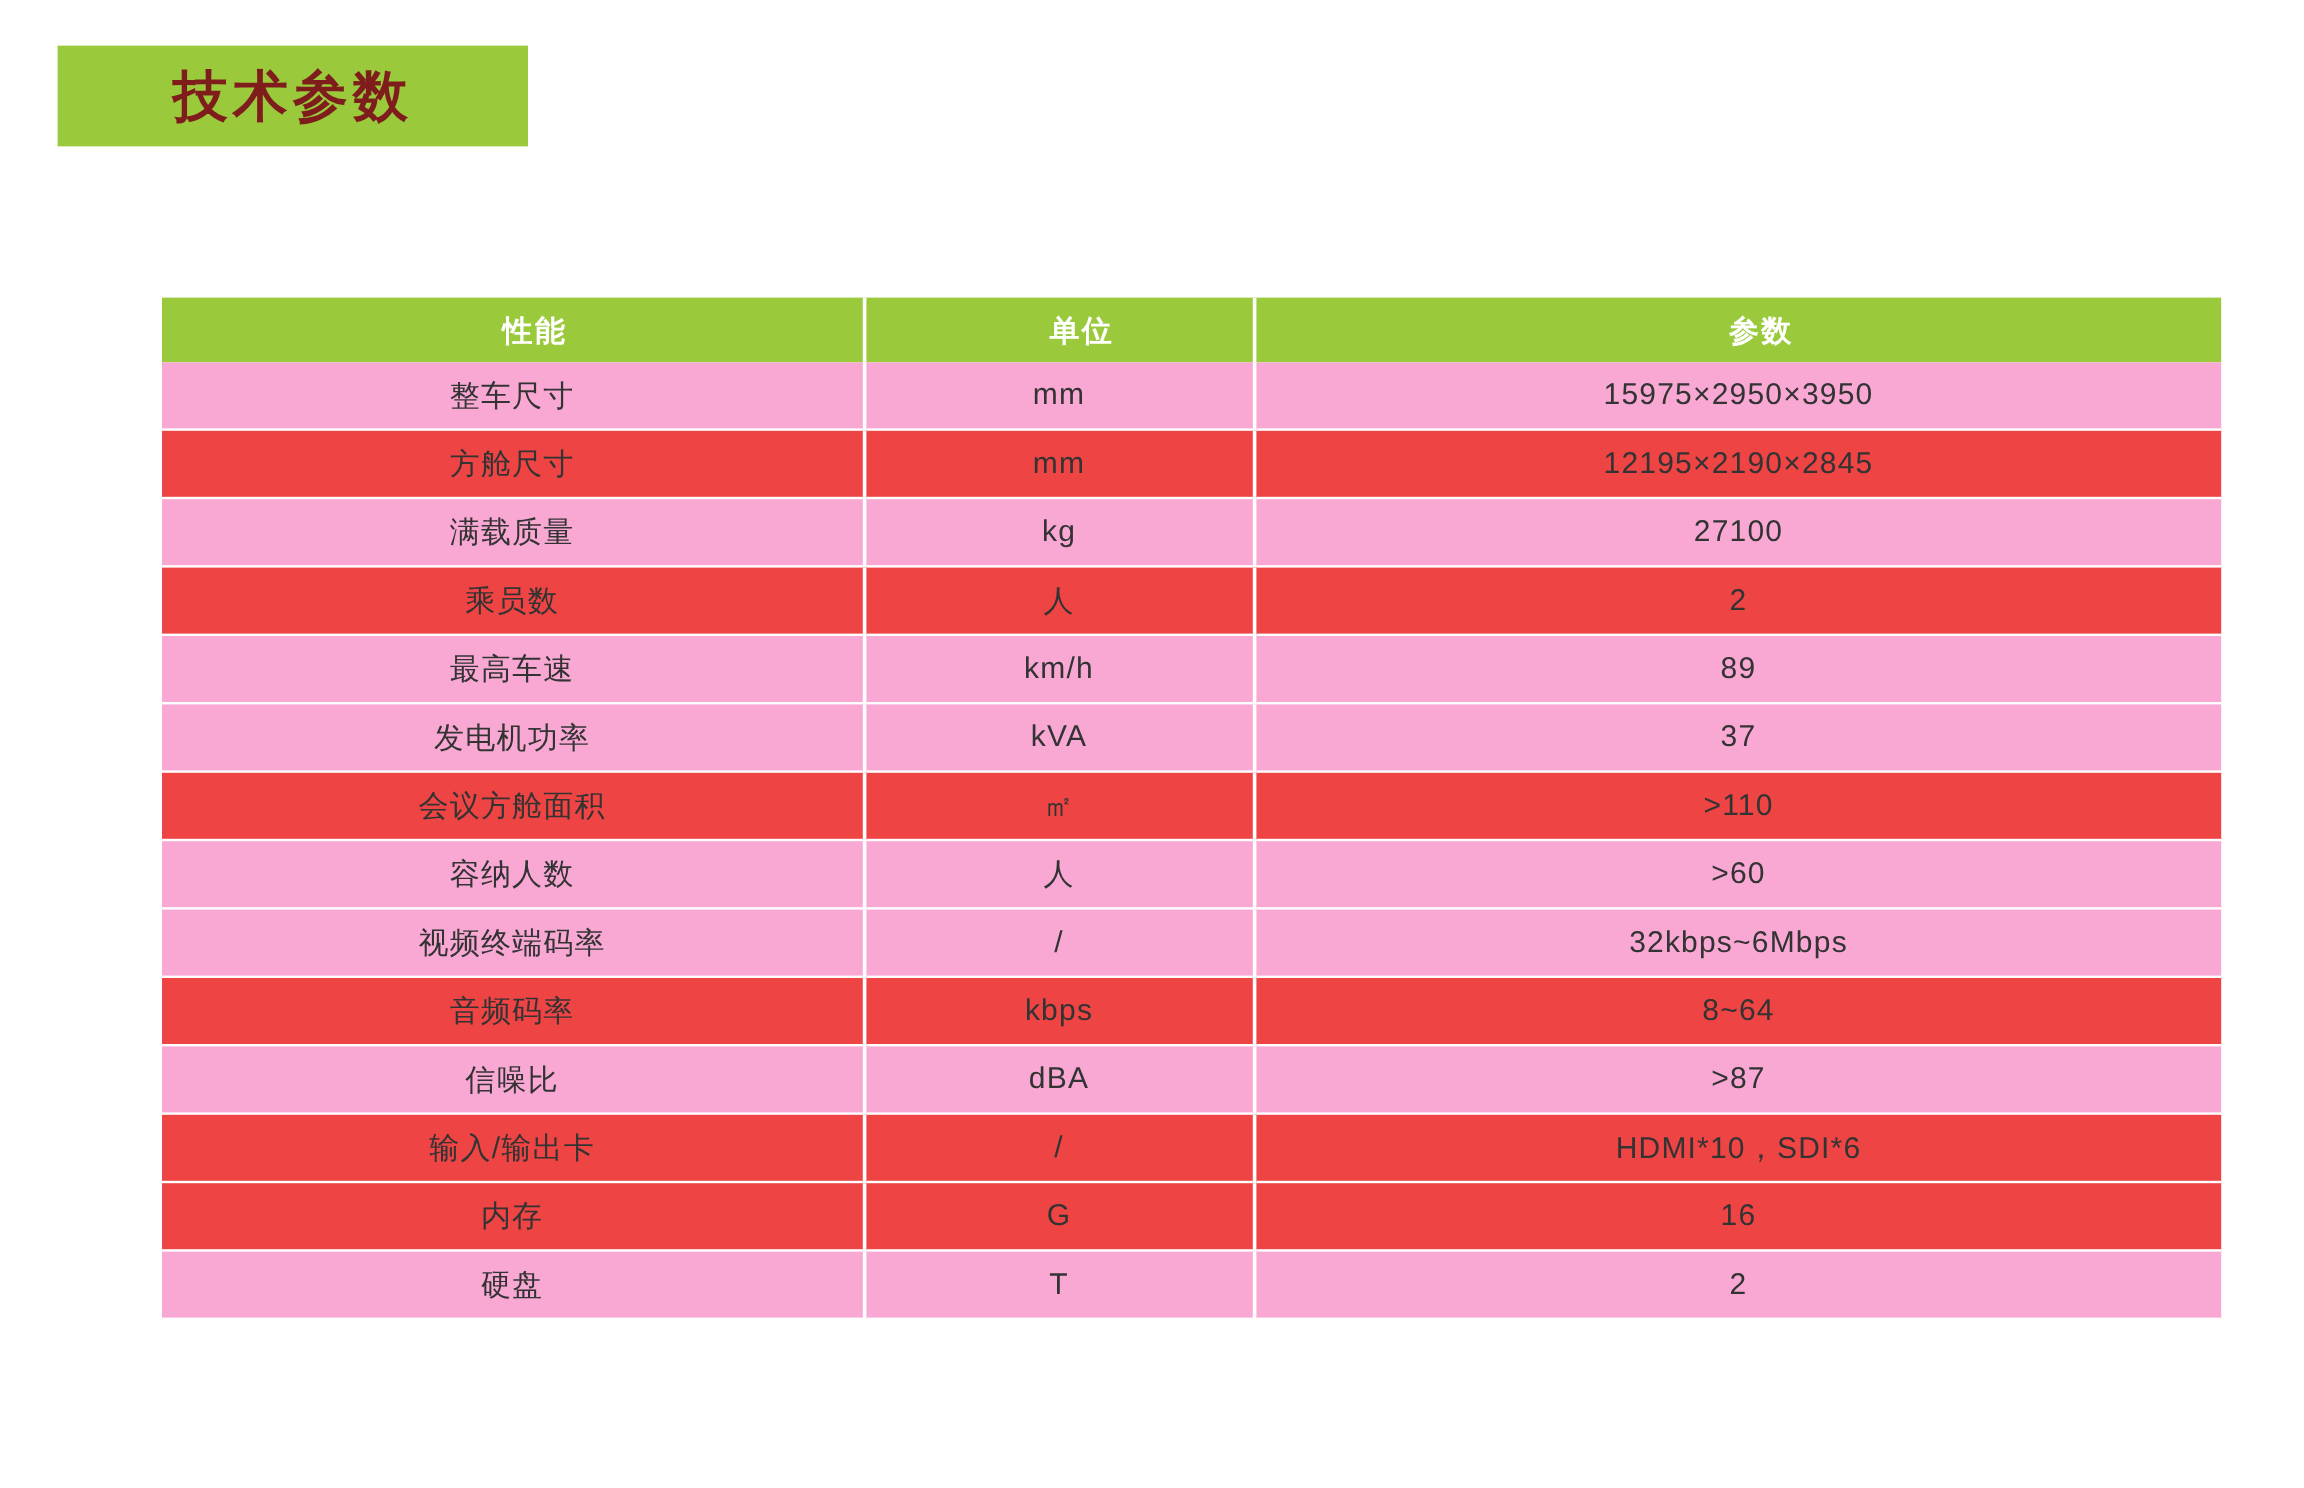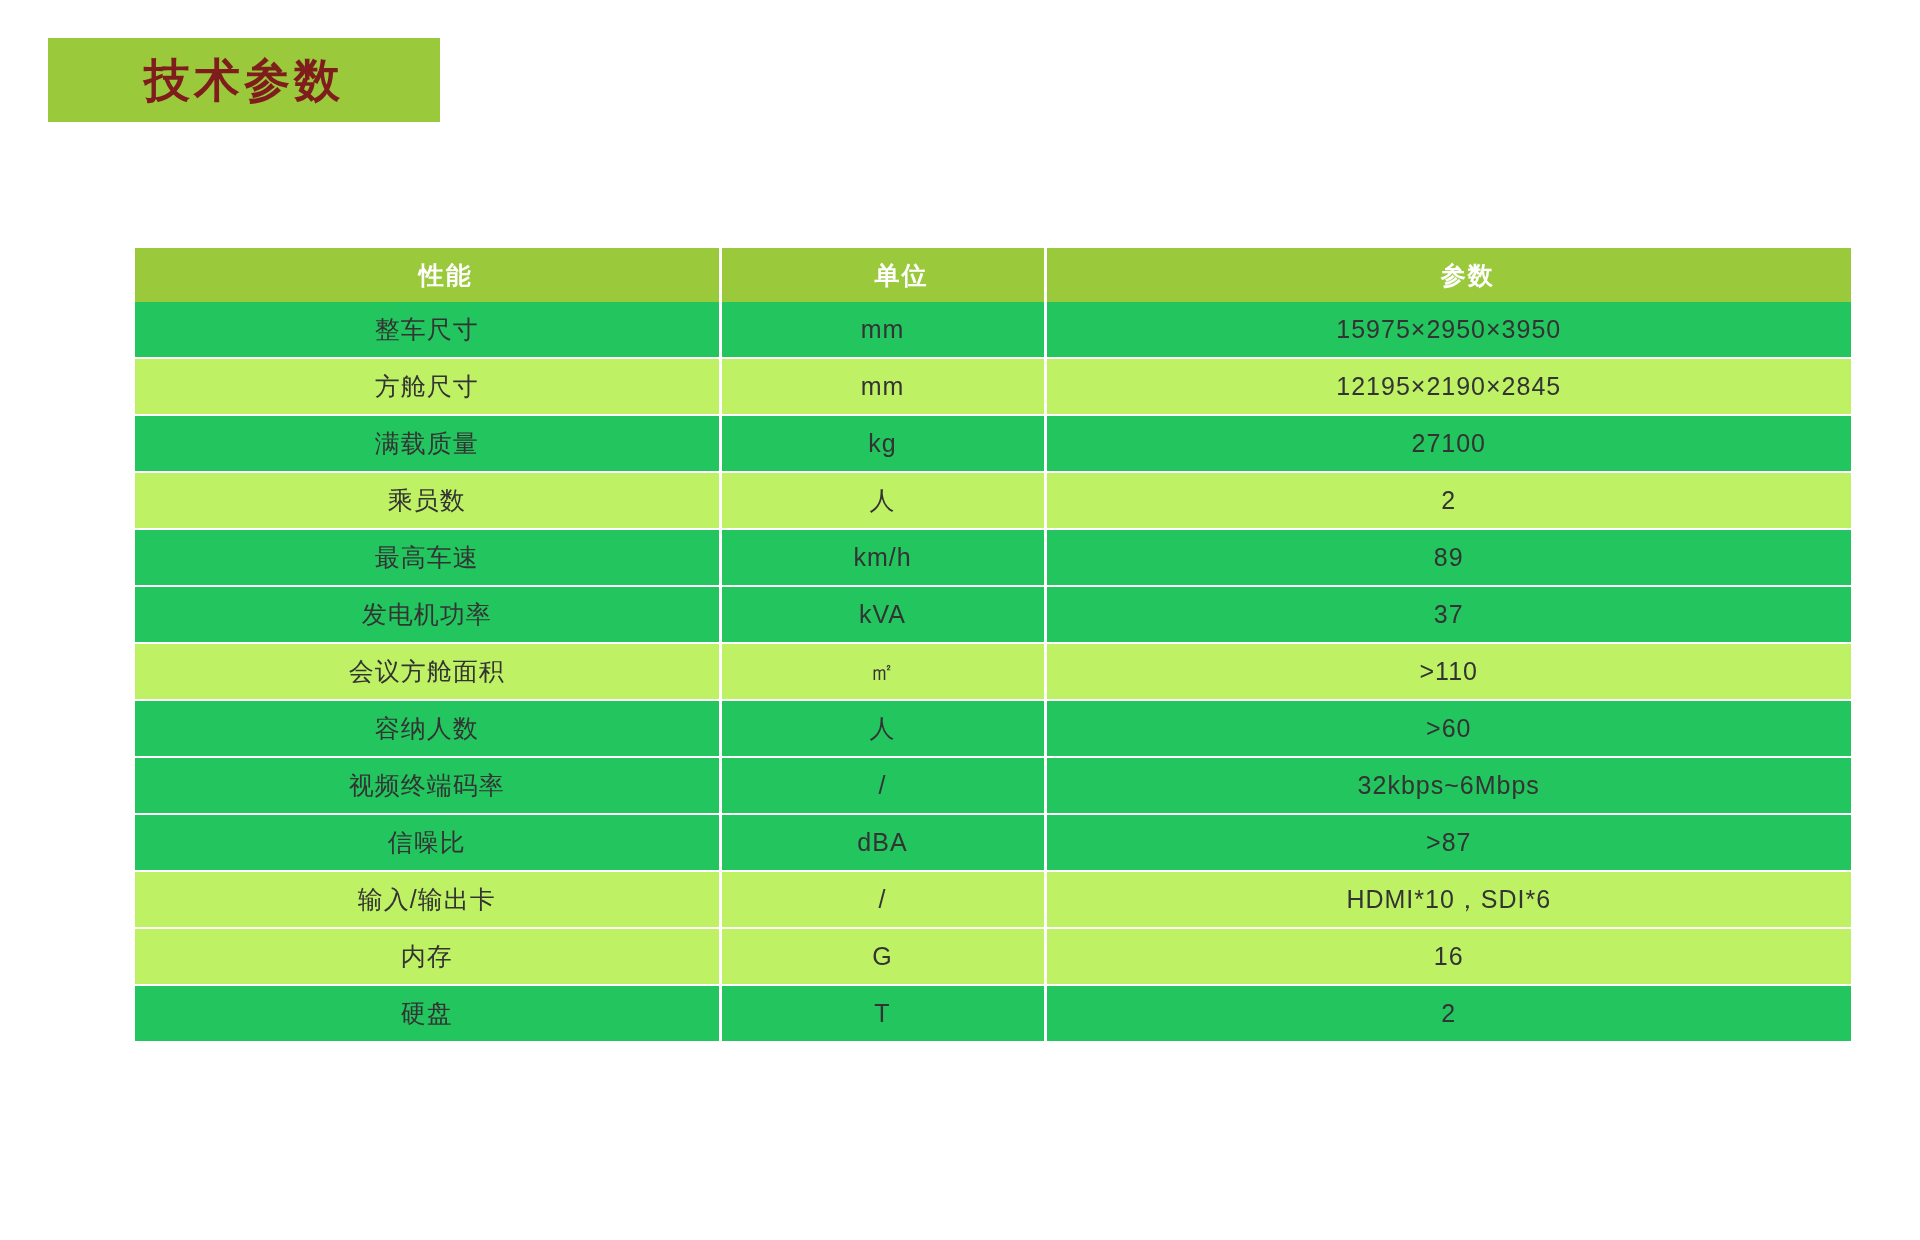--- a/index.html
+++ b/index.html
@@ -75,22 +75,22 @@
     text-align: center;
     vertical-align: middle;
     color: #333333;
     border-right: 3px solid #ffffff;
     border-bottom: 2px solid #ffffff;
     font-weight: normal;
     letter-spacing: 1px;
   }
   table.spec-table tbody td:last-child { border-right: none; }
 
-  table.spec-table tbody tr.row-light td { background: #22c55e; }
-  table.spec-table tbody tr.row-dark  td { background: #bef264; }
+  table.spec-table tbody tr.row-light td { background: #f9a8d4; }
+  table.spec-table tbody tr.row-dark  td { background: #ef4444; }
 </style>
 </head>
 <body>
 
 <div class="title-badge">
   <span class="title-text">技术参数</span>
 </div>
 
 <div class="spec-table-wrap">
   <table class="spec-table">
@@ -145,20 +145,25 @@
         <tr class="row-light">
           <td>容纳人数</td>
           <td>人</td>
           <td>&gt;60</td>
         </tr>
         <tr class="row-light">
           <td>视频终端码率</td>
           <td>/</td>
           <td>32kbps~6Mbps</td>
         </tr>
+        <tr class="row-dark">
+          <td>音频码率</td>
+          <td>kbps</td>
+          <td>8~64</td>
+        </tr>
         <tr class="row-light">
           <td>信噪比</td>
           <td>dBA</td>
           <td>&gt;87</td>
         </tr>
         <tr class="row-dark">
           <td>输入/输出卡</td>
           <td>/</td>
           <td>HDMI*10，SDI*6</td>
         </tr>

